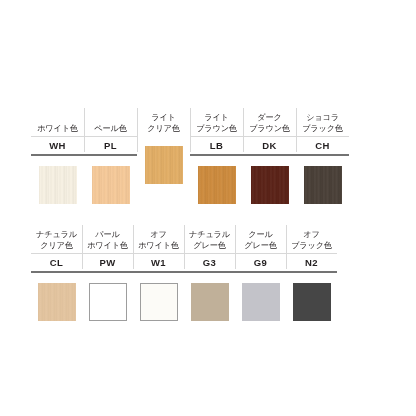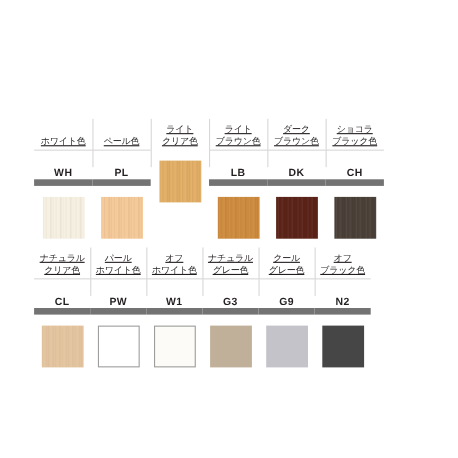--- a/index.html
+++ b/index.html
@@ -67,31 +67,30 @@
     box-sizing: border-box;
   }
   .name-line {
     font-size: 8.2px;
     line-height: 10.5px;
     letter-spacing: -0.2px;
     white-space: nowrap;
     text-align: center;
     color: #231f20;
     font-weight: 400;
-    text-decoration: underline;
   }
 
   .code-cell {
     width: 100%;
-    height: 33px;
-    display: flex;
-    align-items: flex-end;
+    height: 20px;
+    display: flex;
+    align-items: center;
     justify-content: center;
     border-top: 1px solid #d8d8d8;
-    border-bottom: 6px solid #737373;
+    border-bottom: 2px solid #737373;
     box-sizing: border-box;
   }
   .code-text {
     font-size: 9.5px;
     font-weight: 700;
     letter-spacing: 0.4px;
     color: #231f20;
   }
 
   .chip-cell {

